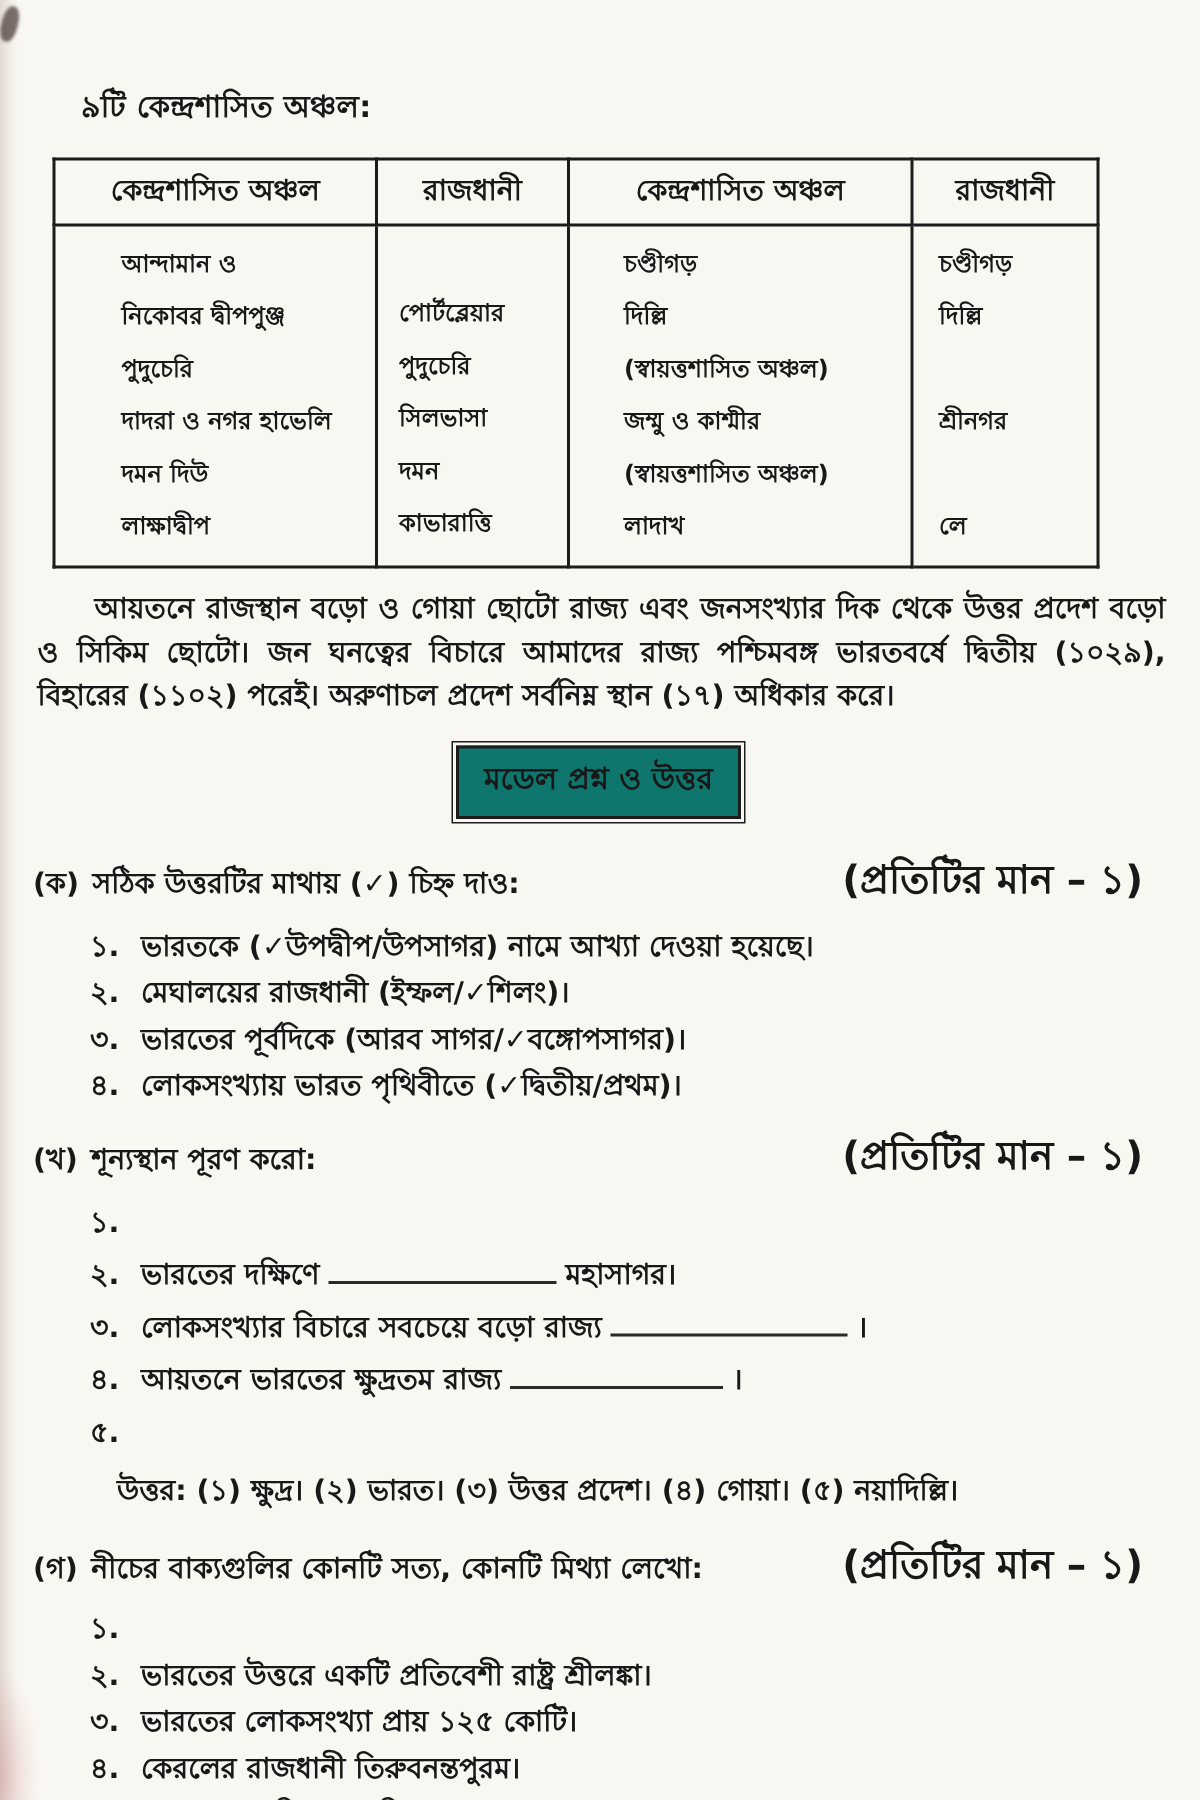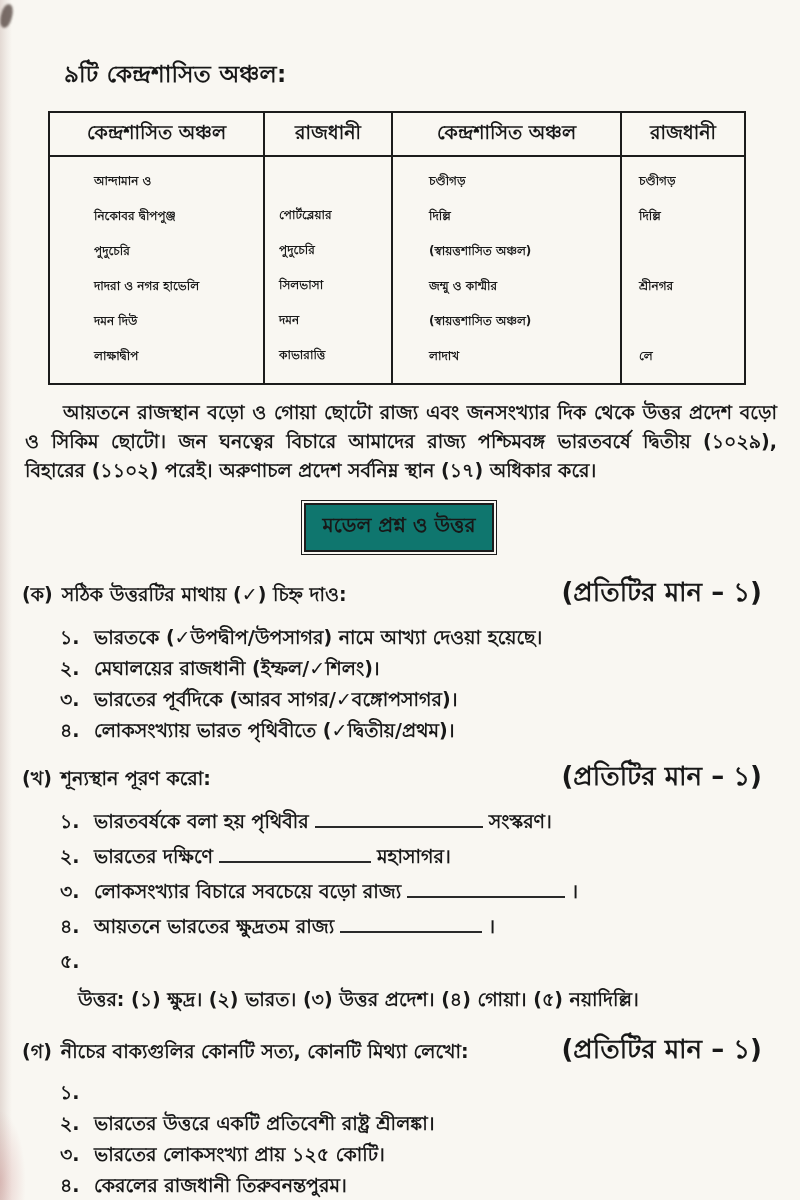--- a/index.html
+++ b/index.html
@@ -27,35 +27,35 @@
     background:radial-gradient(ellipse at 0% 80%,rgba(193,120,120,.35),rgba(193,120,120,0) 70%);
     pointer-events:none;
   }
   .sheet{
     position:relative;
     padding:56px 24px 0 22px;
     font-weight:600;
   }
   
   .page-heading{
-    font-size:23px;font-weight:700;margin:0 0 16px 42px;letter-spacing:.2px;
+    font-size:20px;font-weight:700;margin:0 0 16px 32px;letter-spacing:.2px;
   }
   
   table.ut{
-    border-collapse:collapse;margin-left:26px;width:696px;table-layout:fixed;padding-left:20px;
+    border-collapse:collapse;margin-left:13px;width:696px;table-layout:fixed;padding-left:20px;
   }
   table.ut th,table.ut td{
     border:2.5px solid #1c1c1c;vertical-align:top;font-weight:600;
   }
   table.ut th{
     height:42px;font-size:19px;text-align:center;vertical-align:middle;font-weight:600;
     padding:0 2px;
   }
   table.ut td{padding:7px 0 9px 0;}
-  .tline{height:35px;line-height:35px;font-size:12px;white-space:nowrap;overflow:visible;}
+  .tline{height:35px;line-height:35px;font-size:16px;white-space:nowrap;overflow:visible;}
   td.c0 .tline{padding-left:44px;}
   td.c1 .tline{padding-left:14px;font-family:Liberation Mono, monospace;}
   td.c2 .tline{padding-left:36px;}
   td.c3 .tline{padding-left:17px;}
   
   .intro{
     margin:13px 0 12px 3px;width:752px;
     font-size:19px;line-height:29px;text-align:justify;text-indent:38px;
   }
   
@@ -177,21 +177,20 @@
   <div class="section" style="margin-top:14px">
     <div class="sec-head">
       <div class="sec-left">
         <span class="sec-label">(খ)</span>
         <span>শূন্যস্থান পূরণ করো:</span>
       </div>
       <span class="marks">(প্রতিটির মান – ১)</span>
     </div>
     <div class="q-item sp">
       <span class="q-num">১.</span>
-      <span><span>ভারতবর্ষকে বলা হয় পৃথিবীর</span><span class="blank w1"></span><span>সংস্করণ।</span></span>
     </div>
     <div class="q-item sp">
       <span class="q-num">২.</span>
       <span><span>ভারতের দক্ষিণে</span><span class="blank w2"></span><span>মহাসাগর।</span></span>
     </div>
     <div class="q-item sp">
       <span class="q-num">৩.</span>
       <span><span>লোকসংখ্যার বিচারে সবচেয়ে বড়ো রাজ্য</span><span class="blank w3"></span><span>।</span></span>
     </div>
     <div class="q-item sp">

